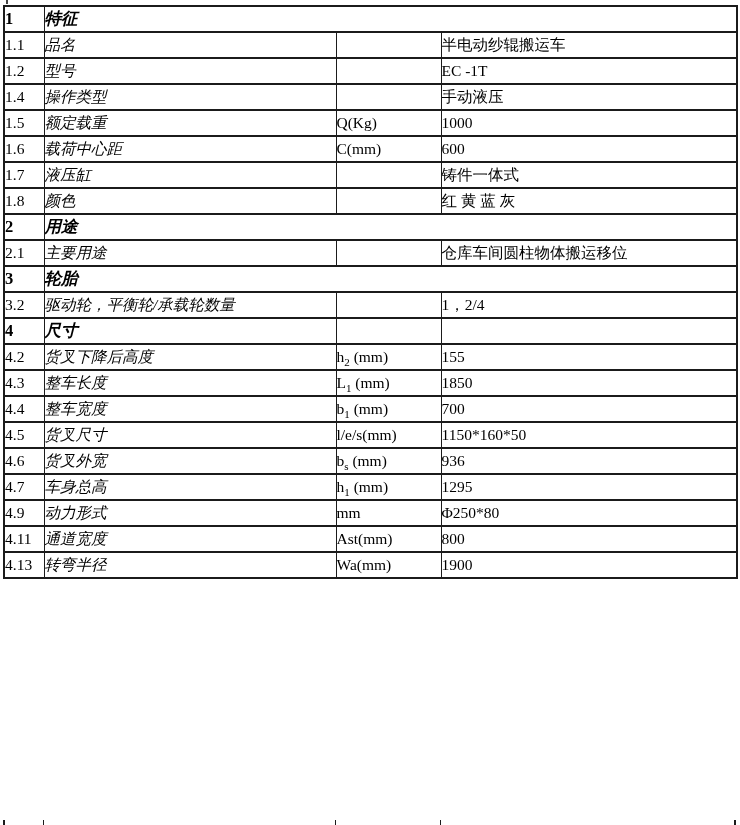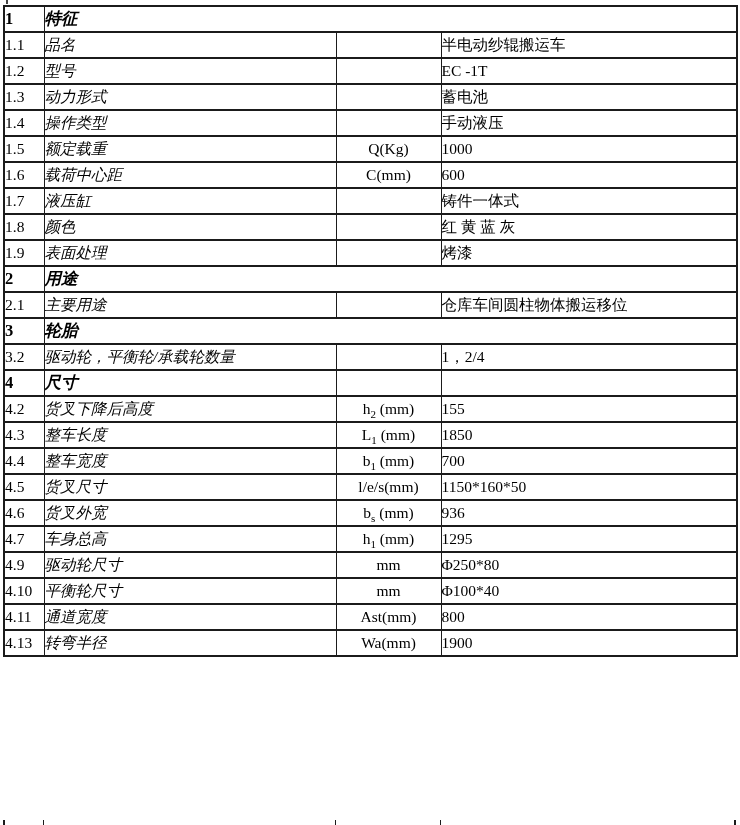--- a/index.html
+++ b/index.html
@@ -27,21 +27,21 @@
     vertical-align:middle;
     font-size:15.5px;
     line-height:1.05;
     padding:0;
     white-space:nowrap;
     overflow:hidden;
   }
   table.spec tr:last-child td { border-bottom-width:2px; }
   td.c-no    { padding-left:7px; }
   td.c-label { padding-left:12px;font-style:italic; }
-  td.c-sym   { padding-left:9px;text-align:center; }
+  td.c-sym   { padding-left:9px; }
   td.c-val   { padding-left:12px; }
   tr.section td { font-weight:bold; font-size:16.5px; }
   sub { font-size:11px; line-height:0; }
 
   
   .stub {
     position:absolute;
     bottom:0;
     width:1px;
     height:5px;
@@ -79,26 +79,20 @@
           <td class="c-sym"></td>
           <td class="c-val">半电动纱辊搬运车</td>
         </tr>
         <tr>
           <td class="c-no">1.2</td>
           <td class="c-label">型号</td>
           <td class="c-sym"></td>
           <td class="c-val">EC -1T</td>
         </tr>
         <tr>
-          <td class="c-no">1.3</td>
-          <td class="c-label">动力形式</td>
-          <td class="c-sym"></td>
-          <td class="c-val">蓄电池</td>
-        </tr>
-        <tr>
           <td class="c-no">1.4</td>
           <td class="c-label">操作类型</td>
           <td class="c-sym"></td>
           <td class="c-val">手动液压</td>
         </tr>
         <tr>
           <td class="c-no">1.5</td>
           <td class="c-label">额定载重</td>
           <td class="c-sym">Q(Kg)</td>
           <td class="c-val">1000</td>
@@ -114,26 +108,20 @@
           <td class="c-label">液压缸</td>
           <td class="c-sym"></td>
           <td class="c-val">铸件一体式</td>
         </tr>
         <tr>
           <td class="c-no">1.8</td>
           <td class="c-label">颜色</td>
           <td class="c-sym"></td>
           <td class="c-val">红 黄 蓝 灰</td>
         </tr>
-        <tr>
-          <td class="c-no">1.9</td>
-          <td class="c-label">表面处理</td>
-          <td class="c-sym"></td>
-          <td class="c-val">烤漆</td>
-        </tr>
         <tr class="section">
           <td class="c-no">2</td>
           <td class="c-label" colspan="3">用途</td>
         </tr>
         <tr>
           <td class="c-no">2.1</td>
           <td class="c-label">主要用途</td>
           <td class="c-sym"></td>
           <td class="c-val">仓库车间圆柱物体搬运移位</td>
         </tr>
@@ -184,29 +172,23 @@
           <td class="c-val">936</td>
         </tr>
         <tr>
           <td class="c-no">4.7</td>
           <td class="c-label">车身总高</td>
           <td class="c-sym">h<sub>1</sub> (mm)</td>
           <td class="c-val">1295</td>
         </tr>
         <tr>
           <td class="c-no">4.9</td>
-          <td class="c-label">驱动轮尺寸</td>
+          <td class="c-label">动力形式</td>
           <td class="c-sym">mm</td>
           <td class="c-val">Φ250*80</td>
-        </tr>
-        <tr>
-          <td class="c-no">4.10</td>
-          <td class="c-label">平衡轮尺寸</td>
-          <td class="c-sym">mm</td>
-          <td class="c-val">Φ100*40</td>
         </tr>
         <tr>
           <td class="c-no">4.11</td>
           <td class="c-label">通道宽度</td>
           <td class="c-sym">Ast(mm)</td>
           <td class="c-val">800</td>
         </tr>
         <tr>
           <td class="c-no">4.13</td>
           <td class="c-label">转弯半径</td>

